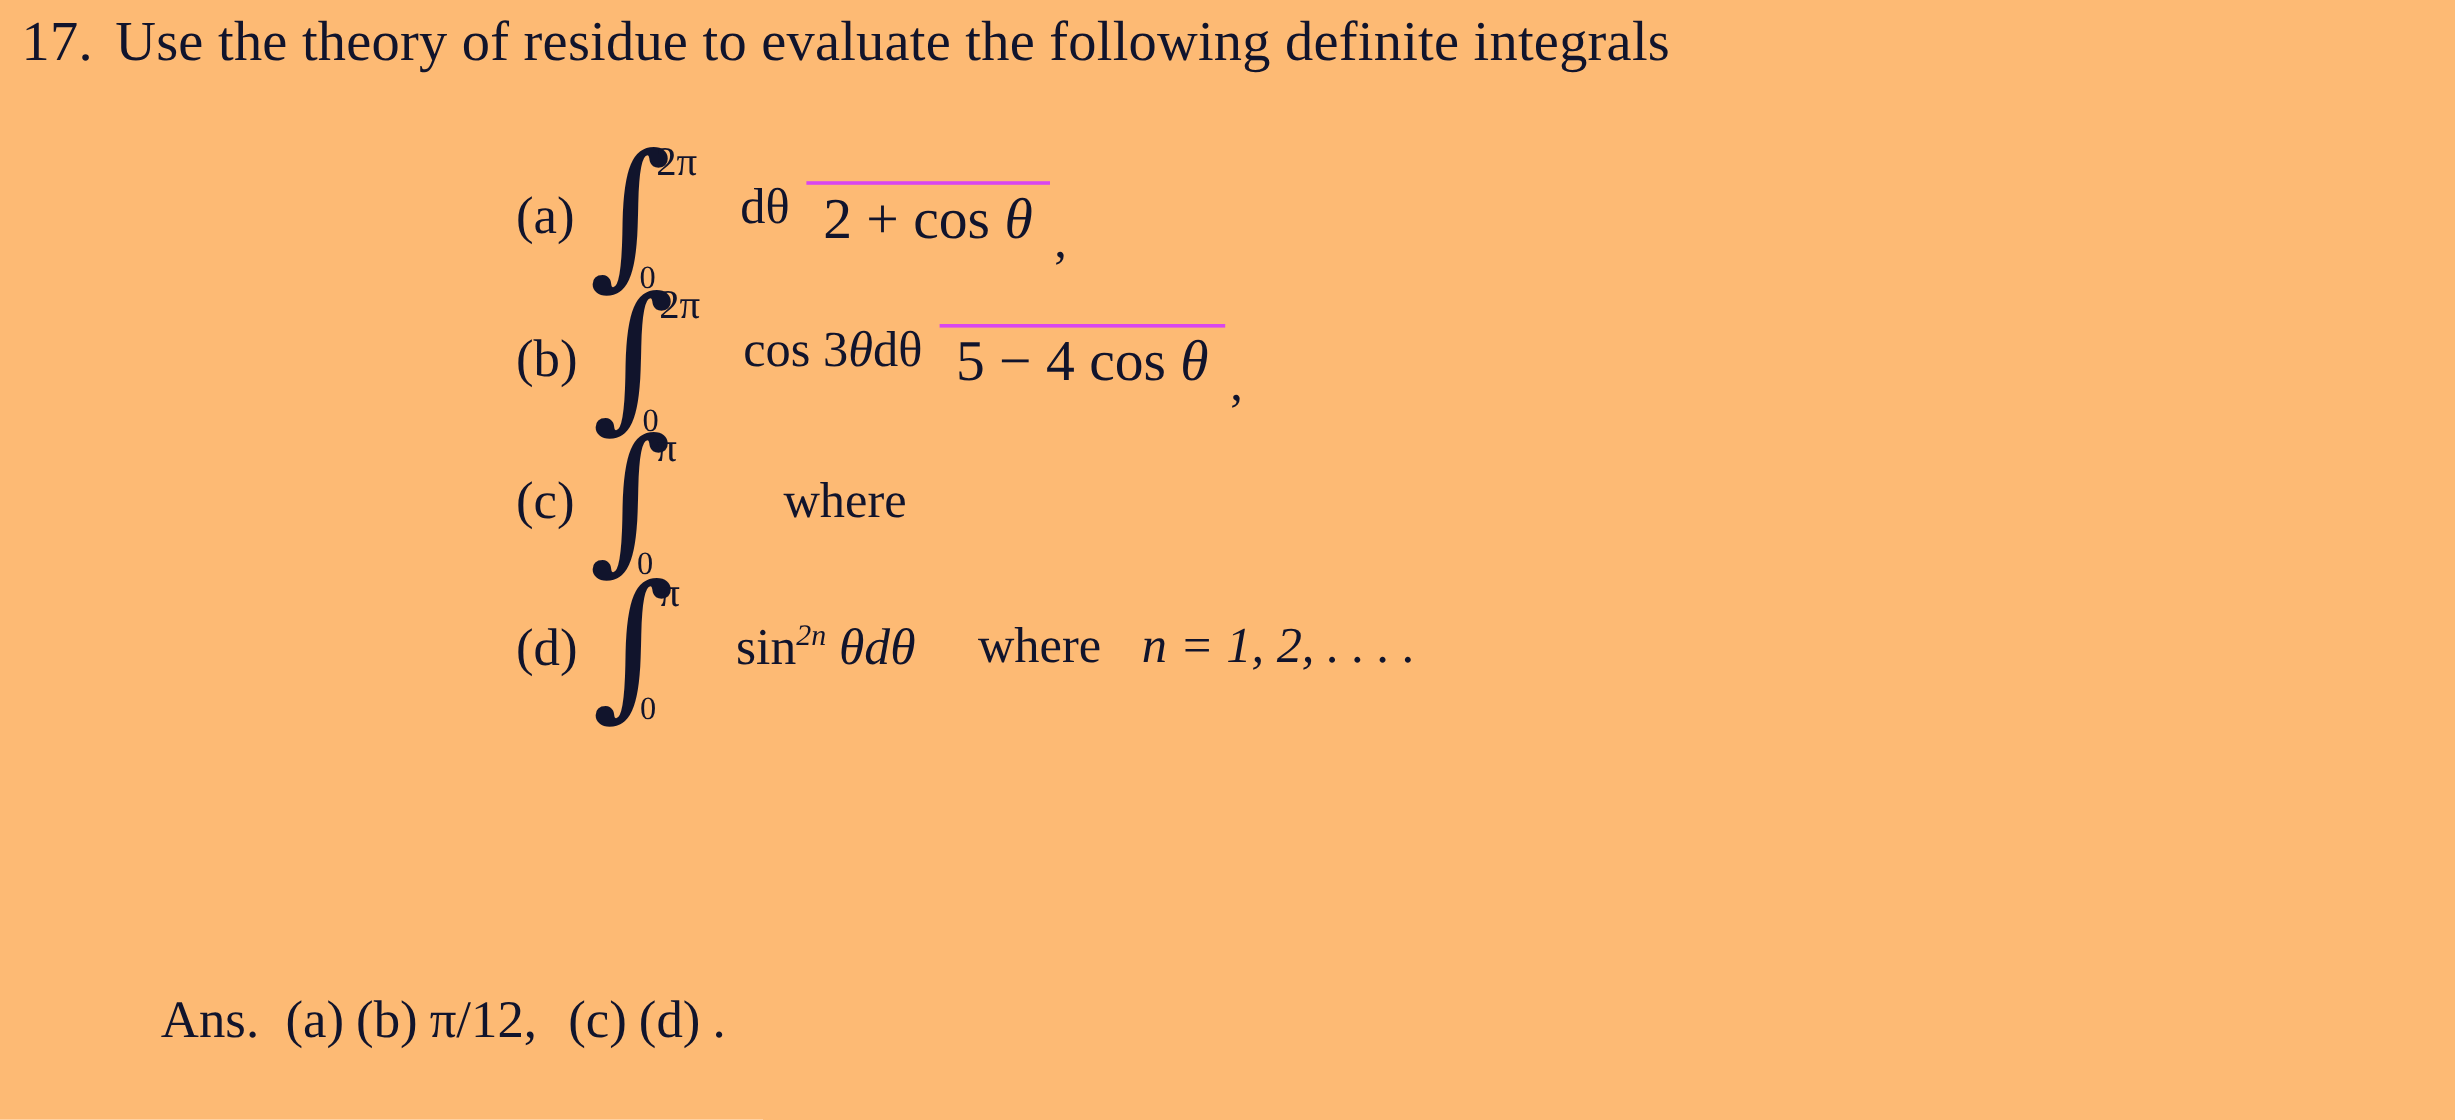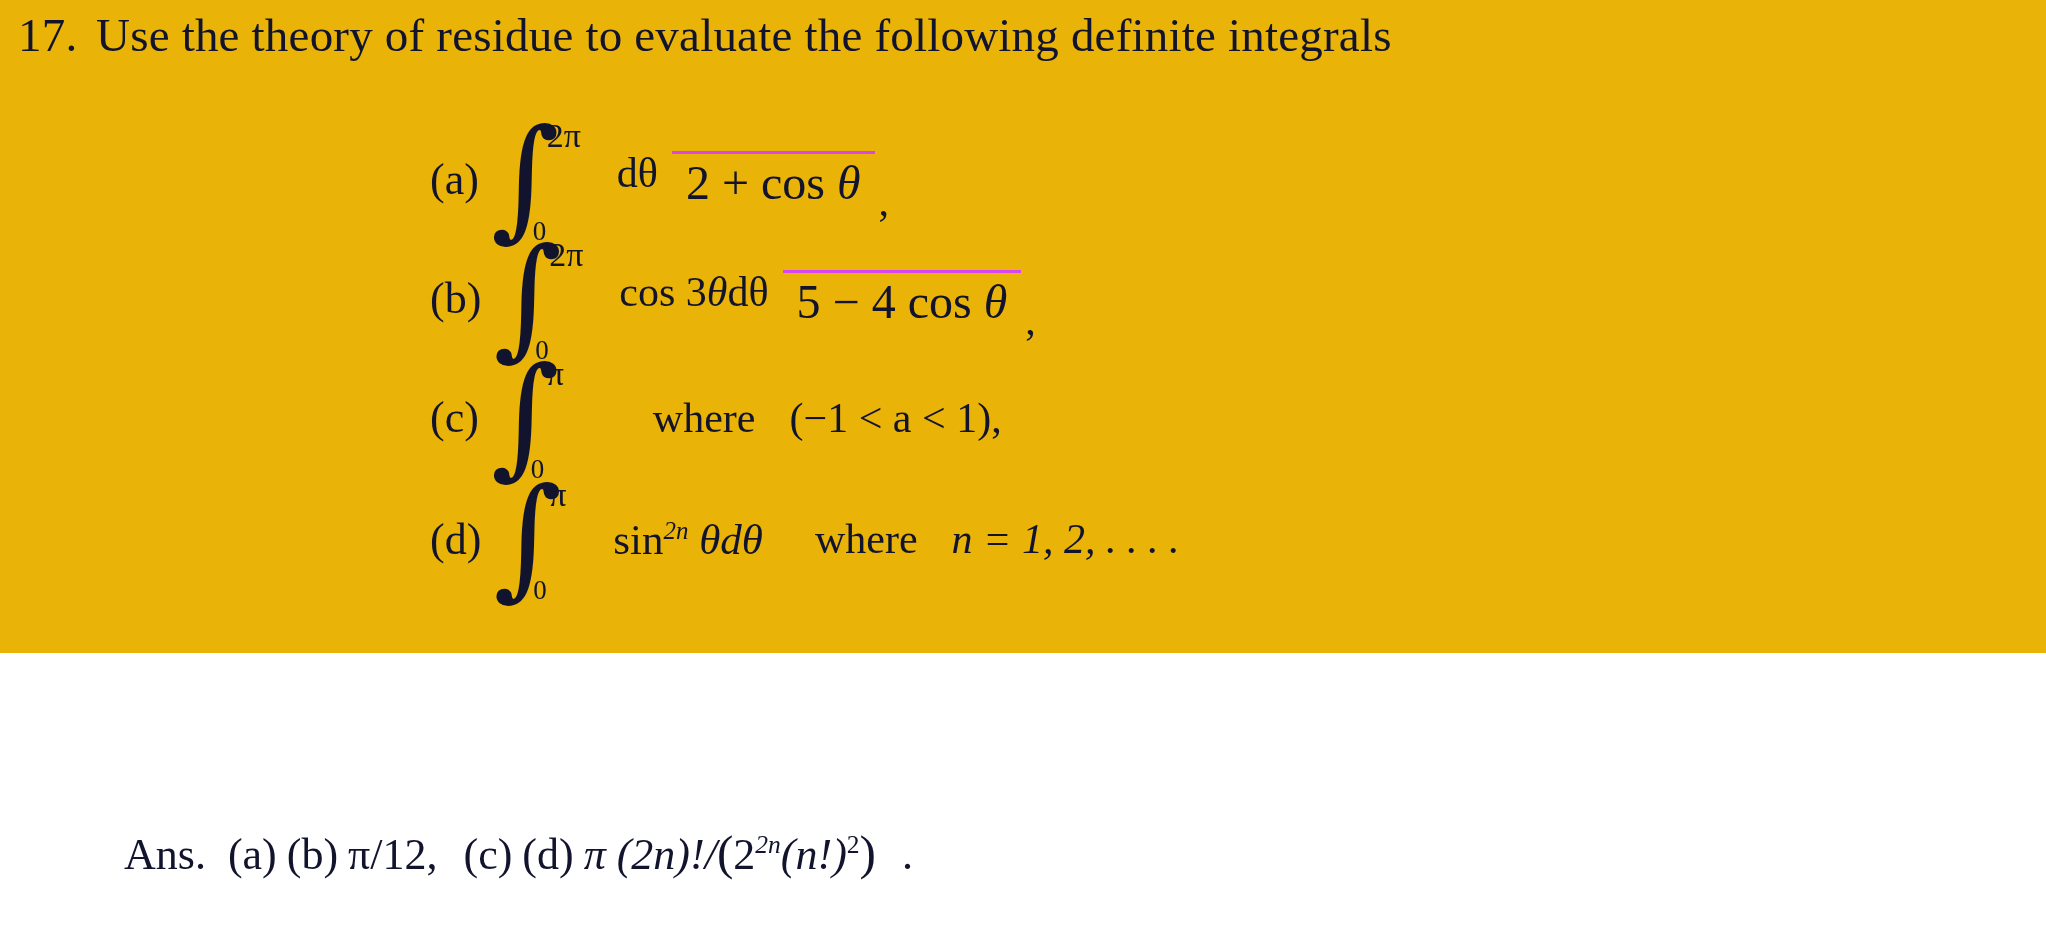--- a/index.html
+++ b/index.html
@@ -11,22 +11,22 @@
     width: 2046px;
     height: 933px;
     overflow: hidden;
     font-family: "Liberation Serif", "DejaVu Serif", serif;
     color: #11142c;
   }
 
   .page {
     position: relative;
     width: 2046px;
-    height: 653px;
-    background: #eab308;
+    height: 933px;
+    background: #fdba74;
   }
 
   
   .problem-heading {
     position: absolute;
     left: 18px;
     top: 8px;
     display: flex;
     align-items: baseline;
     white-space: nowrap;
@@ -149,21 +149,21 @@
   }
 
   .inline-expr {
     font-size: 43px;
     padding-left: 10px;
   }
 
   
   .answer-line {
     position: absolute;
-    left: 124px;
+    left: 134px;
     top: 824px;
     font-size: 44px;
     white-space: nowrap;
     display: flex;
     align-items: baseline;
   }
   .ans-label { padding-right: 22px; }
   .ans-part { padding-right: 10px; }
   .ans-item { padding-right: 26px; }
 
@@ -229,21 +229,20 @@
     </div>
 
     <div class="item">
       <span class="item-label">(c)</span>
       <span class="integral">
         <span class="int-glyph">∫</span>
         <span class="int-upper">π</span>
         <span class="int-lower int-lower-wide">0</span>
       </span>
       <span class="where-word">where</span>
-      <span class="condition">(−1 &lt; a &lt; 1),</span>
     </div>
 
     <div class="item item-d">
       <span class="item-label">(d)</span>
       <span class="integral">
         <span class="int-glyph">∫</span>
         <span class="int-upper">π</span>
         <span class="int-lower int-lower-wide">0</span>
       </span>
       <span class="inline-expr">
@@ -259,19 +258,16 @@
     <span class="ans-label">Ans.</span>
 
     <span class="ans-part">(a)</span>
 
     <span class="ans-part">(b)</span>
     <span class="ans-item">π/12,</span>
 
     <span class="ans-part">(c)</span>
 
     <span class="ans-part">(d)</span>
-    <span class="ans-item">
-      <span class="math-italic">π (2n)!/</span><span class="bigparen">(</span><span>2</span><sup class="pw">2n</sup><span class="math-italic">(n!)</span><sup class="pw-up">2</sup><span class="bigparen">)</span>
-    </span>
     <span>.</span>
   </div>
 
 </div>
 
 </body></html>

